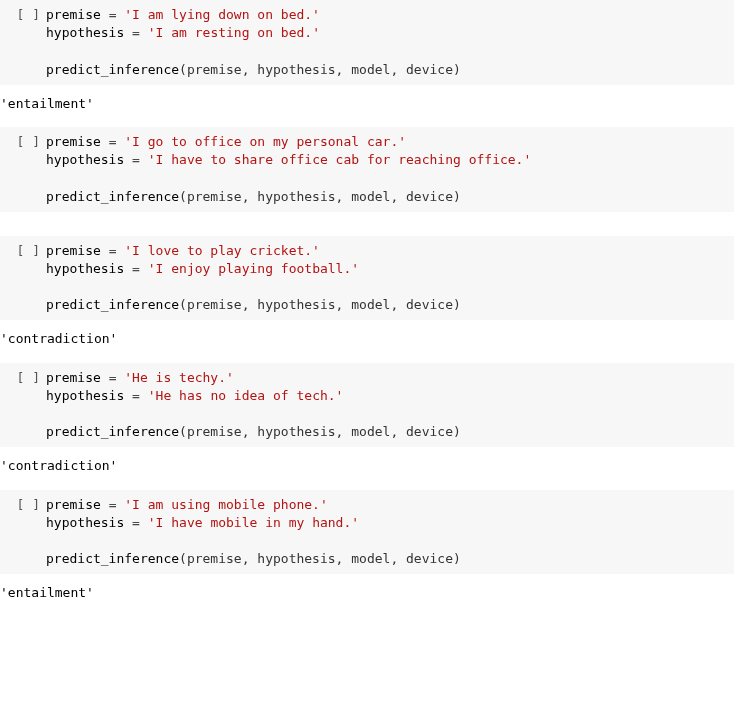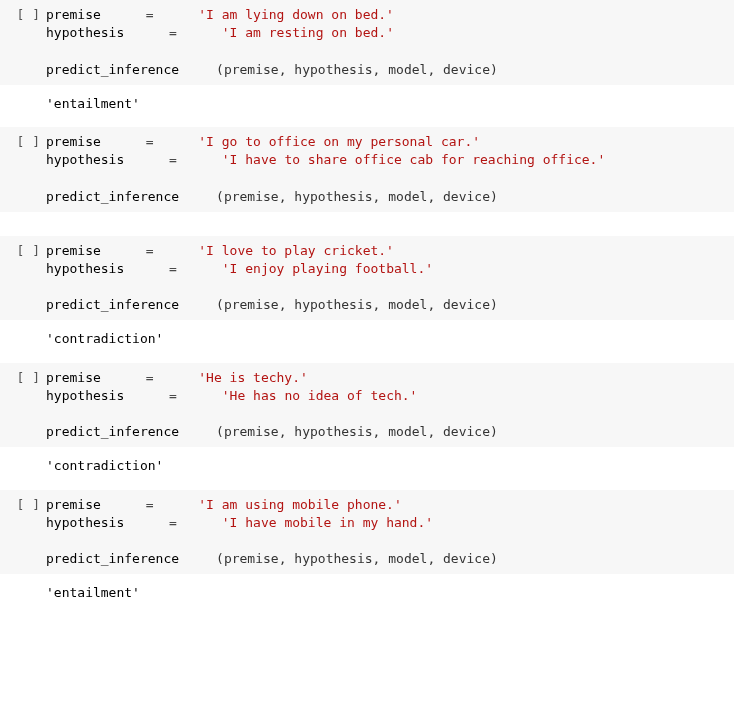--- a/index.html
+++ b/index.html
@@ -34,28 +34,29 @@
   }
   .code-col {
     flex: 1;
     padding-right: 2px;
     white-space: pre;
   }
   .output-area {
     display: flex;
     background: #fff;
     padding: 10px 0 14px 0;
+    flex-direction: column;
   }
   .output-col {
     flex: 1;
     padding-right: 10px;
     white-space: pre;
     color: #000;
   }
-  .s-kw { color: #333; margin-left: 37px; }
+  .s-kw { color: #333; }
   .s-str { color: #b31412; }  
   .s-func { color: #000; }
   .s-var { color: #000; }
   .s-eq { color: #4a4a4a; }
   .line { display: block; }
   .blank { height: 1.4em; }
 </style>
 </head>
 <body>
 

